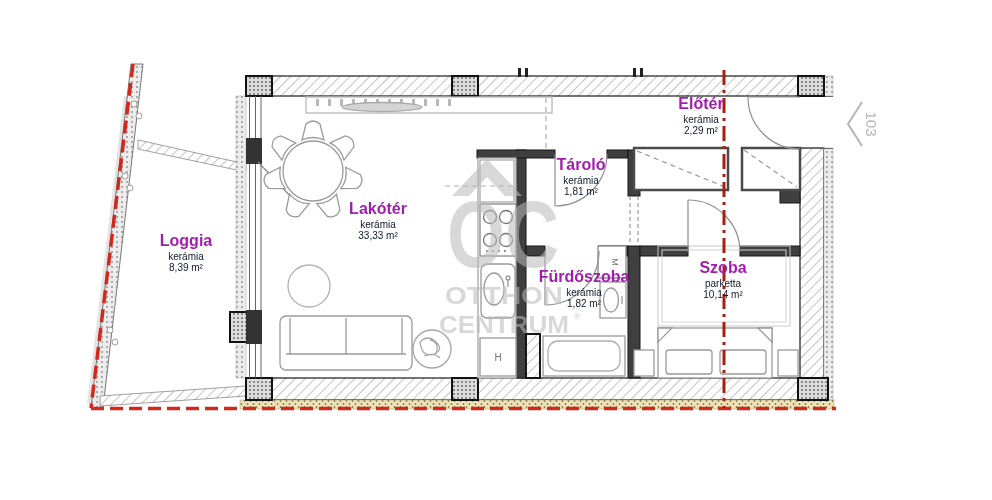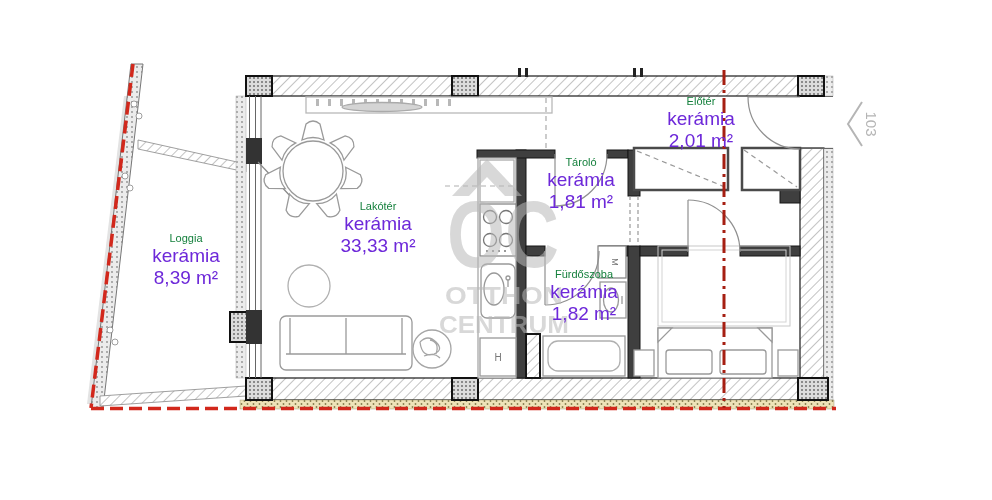--- a/index.html
+++ b/index.html
@@ -1,22 +1,22 @@
 <!DOCTYPE html>
 <html><head>
 <meta charset="utf-8">
 <style>
   html,body{margin:0;padding:0;background:#fff;}
   #stage{position:relative;width:992px;height:500px;background:#fff;overflow:hidden;
          font-family:"Liberation Sans",sans-serif;}
   #plan-svg{position:absolute;left:0;top:0;}
   .room-label{position:absolute;transform:translateX(-50%);text-align:center;
               line-height:1.16;white-space:nowrap;}
-  .room-name{font-size:11px;color:#15803d;}
-  .room-sub{font-size:19px;color:#6d28d9;}
+  .room-name{font-size:16px;color:#a21caf;font-weight:bold;}
+  .room-sub{font-size:10px;color:#0f172a;}
 </style>
 </head>
 <body>
 
 <div id="stage">
 
 <svg id="plan-svg" width="992" height="500" viewBox="0 0 992 500">
   <defs>
     <pattern id="hatch" width="7" height="7" patternUnits="userSpaceOnUse" patternTransform="rotate(45)">
       <rect width="7" height="7" fill="#ffffff"></rect>
@@ -280,21 +280,26 @@
   <div class="room-sub">33,33 m²</div>
 </div>
 <div class="room-label" style="left:581px;top:156px;">
   <div class="room-name">Tároló</div>
   <div class="room-sub">kerámia</div>
   <div class="room-sub">1,81 m²</div>
 </div>
 <div class="room-label" style="left:701px;top:95px;">
   <div class="room-name">Előtér</div>
   <div class="room-sub">kerámia</div>
-  <div class="room-sub">2,01 m²</div>
+  <div class="room-sub">2,29 m²</div>
 </div>
 <div class="room-label" style="left:584px;top:268px;">
   <div class="room-name">Fürdőszoba</div>
   <div class="room-sub">kerámia</div>
   <div class="room-sub">1,82 m²</div>
 </div>
+<div class="room-label" style="left:723px;top:259px;">
+  <div class="room-name">Szoba</div>
+  <div class="room-sub">parketta</div>
+  <div class="room-sub">10,14 m²</div>
+</div>
 
 </div>
 
 </body></html>

